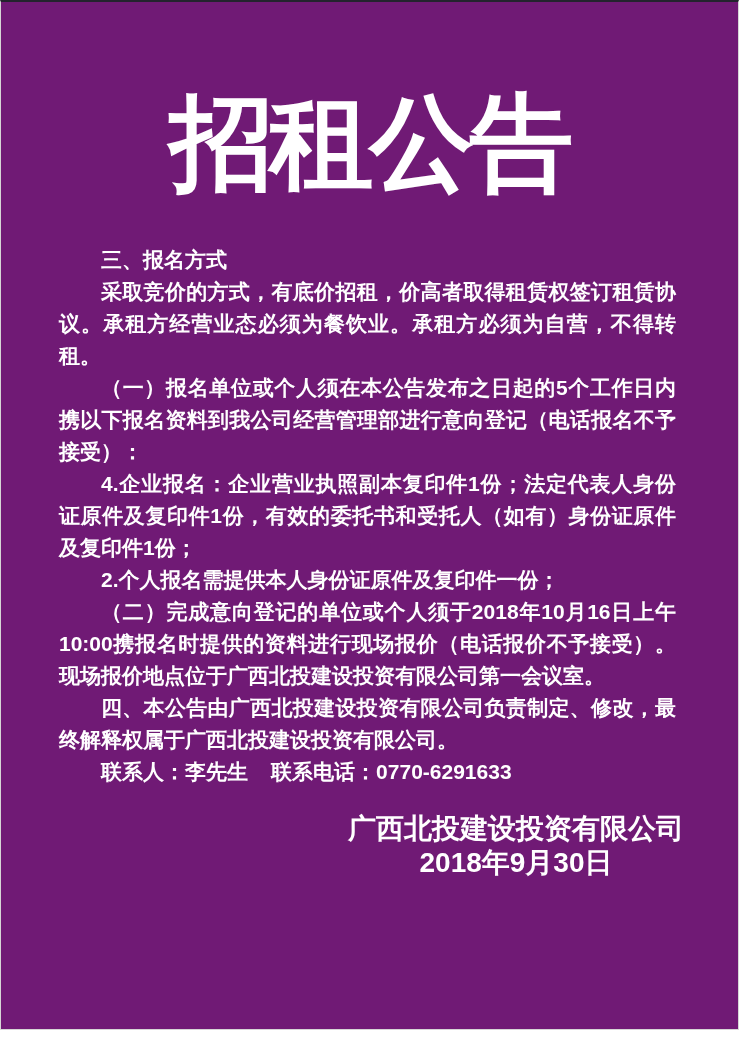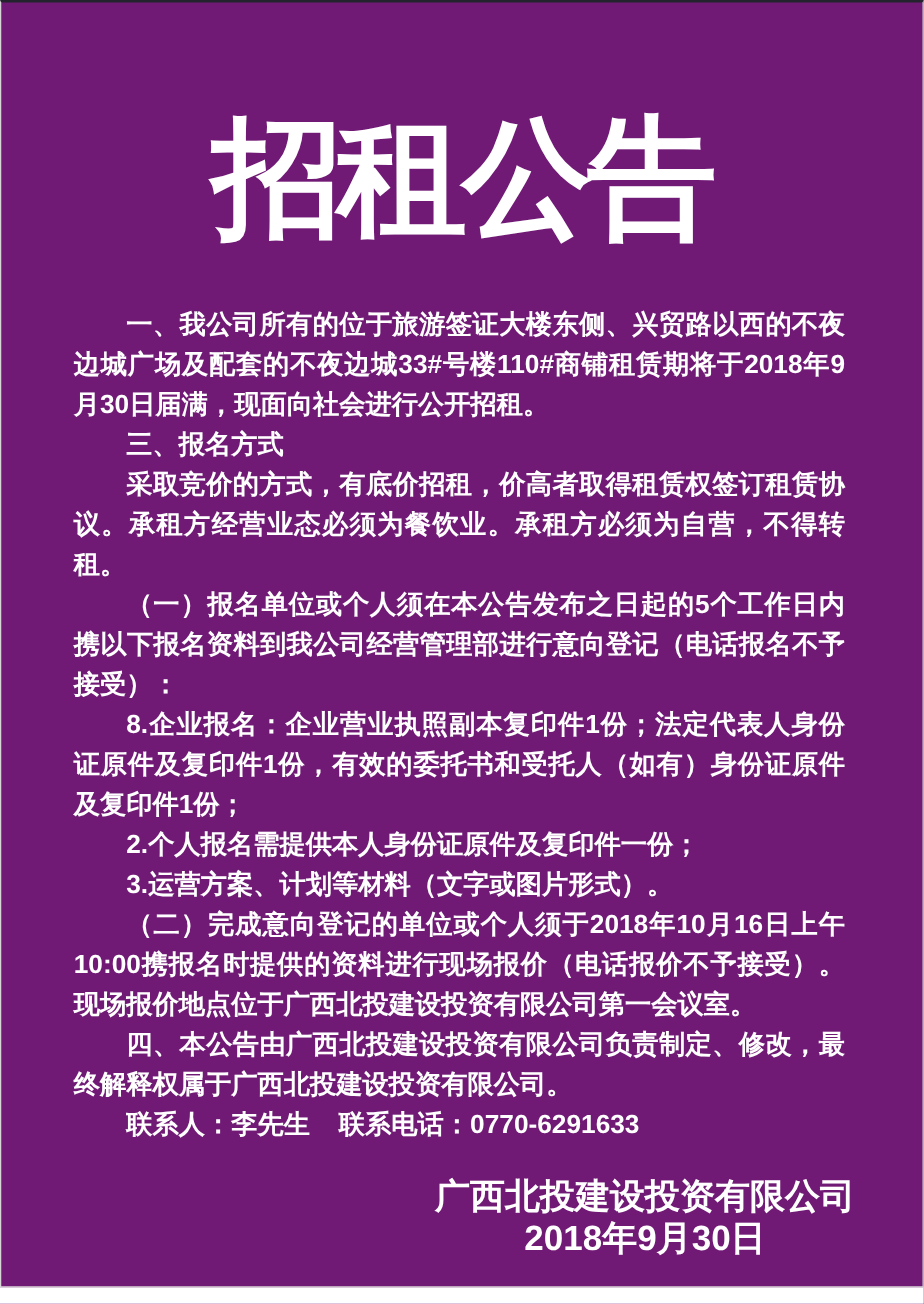--- a/index.html
+++ b/index.html
@@ -59,27 +59,25 @@
   }
 </style>
 </head>
 <body>
 
 <div class="poster">
 
   <h1 class="title">招租公告</h1>
 
   <div class="body">
-    <p class="para">一、我公司所有的位于旅游签证大楼东侧、兴贸路以西的不夜边城广场及配套的不夜边城33#号楼110#商铺租赁期将于2018年9月30日届满，现面向社会进行公开招租。</p>
     <p class="para">三、报名方式</p>
     <p class="para">采取竞价的方式，有底价招租，价高者取得租赁权签订租赁协议。承租方经营业态必须为餐饮业。承租方必须为自营，不得转租。</p>
     <p class="para">（一）报名单位或个人须在本公告发布之日起的5个工作日内携以下报名资料到我公司经营管理部进行意向登记（电话报名不予接受）：</p>
-    <p class="para">8.企业报名：企业营业执照副本复印件1份；法定代表人身份证原件及复印件1份，有效的委托书和受托人（如有）身份证原件及复印件1份；</p>
+    <p class="para">4.企业报名：企业营业执照副本复印件1份；法定代表人身份证原件及复印件1份，有效的委托书和受托人（如有）身份证原件及复印件1份；</p>
     <p class="para">2.个人报名需提供本人身份证原件及复印件一份；</p>
-    <p class="para">3.运营方案、计划等材料（文字或图片形式）。</p>
     <p class="para">（二）完成意向登记的单位或个人须于2018年10月16日上午10:00携报名时提供的资料进行现场报价（电话报价不予接受）。现场报价地点位于广西北投建设投资有限公司第一会议室。</p>
     <p class="para">四、本公告由广西北投建设投资有限公司负责制定、修改，最终解释权属于广西北投建设投资有限公司。</p>
     <p class="para">
       <span>联系人：</span><span>李先生</span><span class="contact-phone-label">联系电话：</span><span>0770-6291633</span>
     </p>
   </div>
 
   <div class="signature">
     <div>广西北投建设投资有限公司</div>
     <div>2018年9月30日</div>

